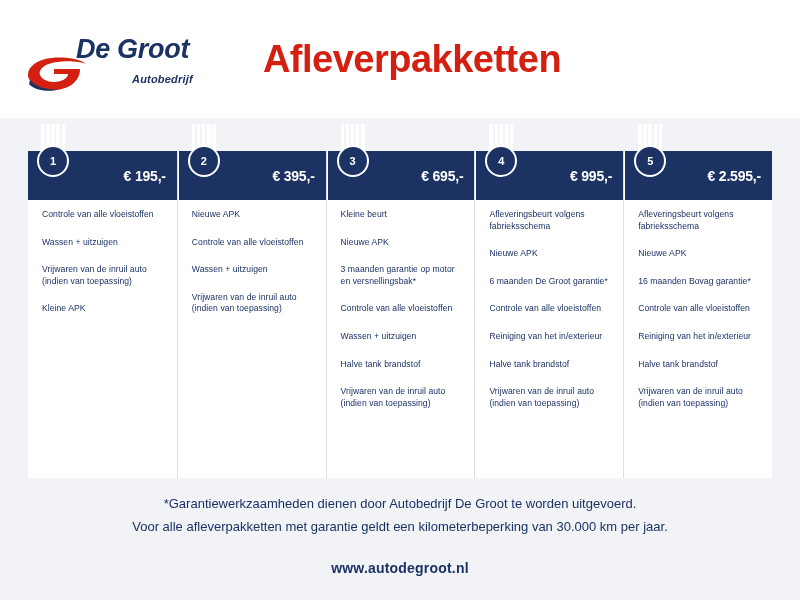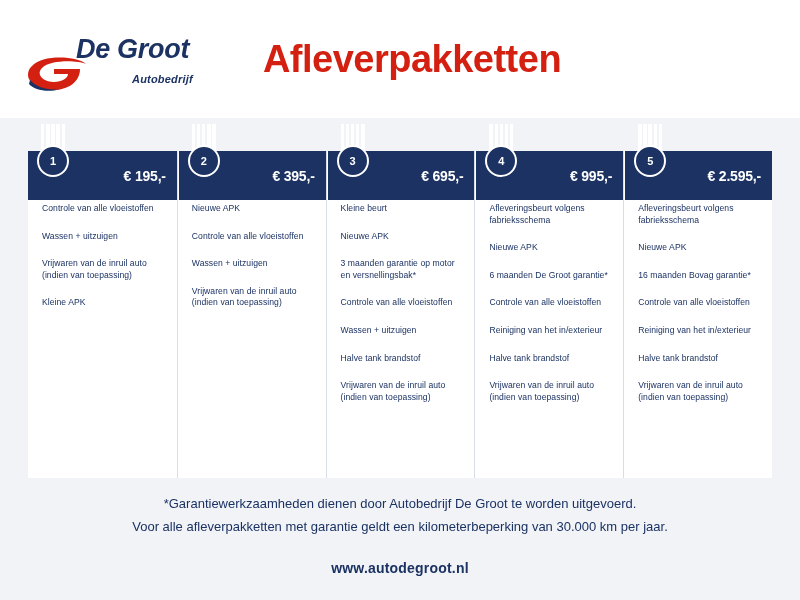--- a/index.html
+++ b/index.html
@@ -154,21 +154,21 @@
     border: 2px solid #ffffff;
     box-sizing: border-box;
     color: #ffffff;
     font-size: 11px;
     font-weight: bold;
     display: flex;
     align-items: center;
     justify-content: center;
   }
   .card-body {
-    padding: 3px 12px 26px 14px;
+    padding: 9px 12px 26px 14px;
     min-height: 278px;
     box-sizing: border-box;
   }
   .feature {
     font-size: 8.6px;
     color: #1b3263;
     line-height: 1.35;
     margin-bottom: 16px;
     letter-spacing: 0.05px;
   }

